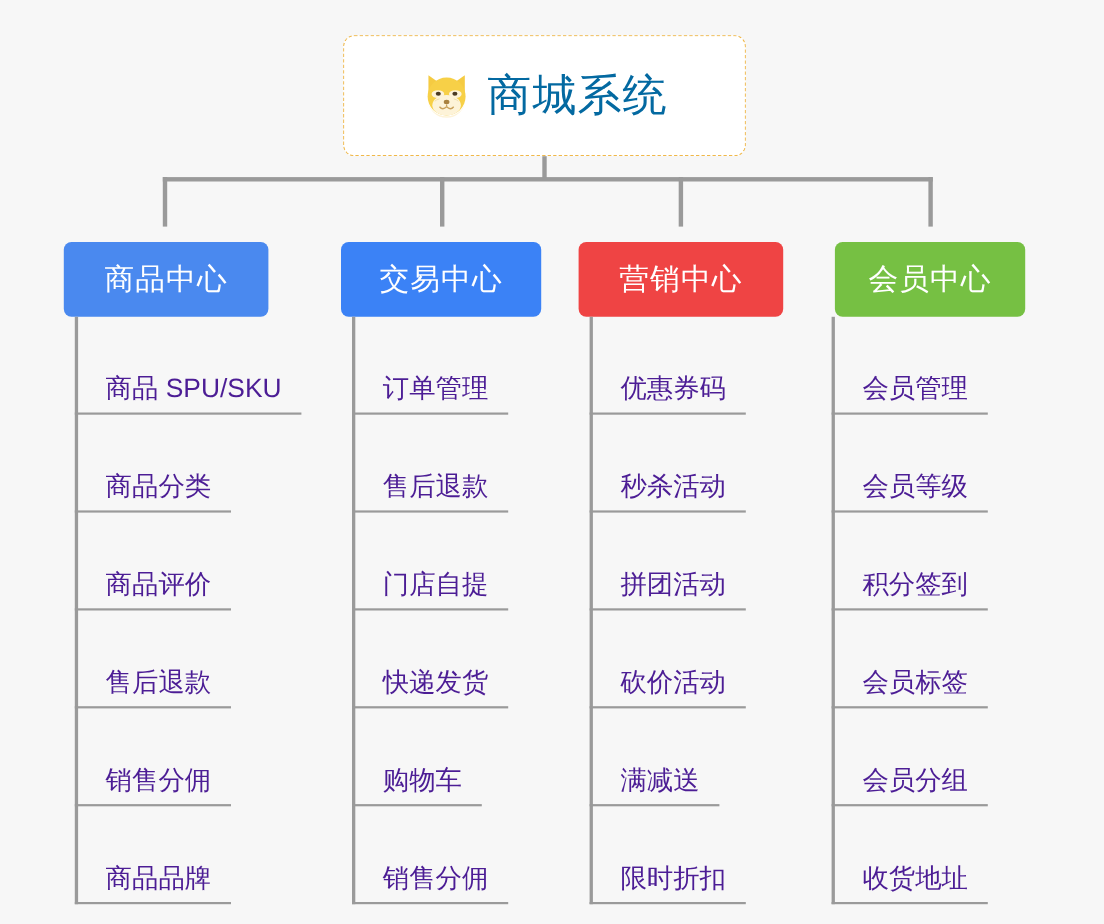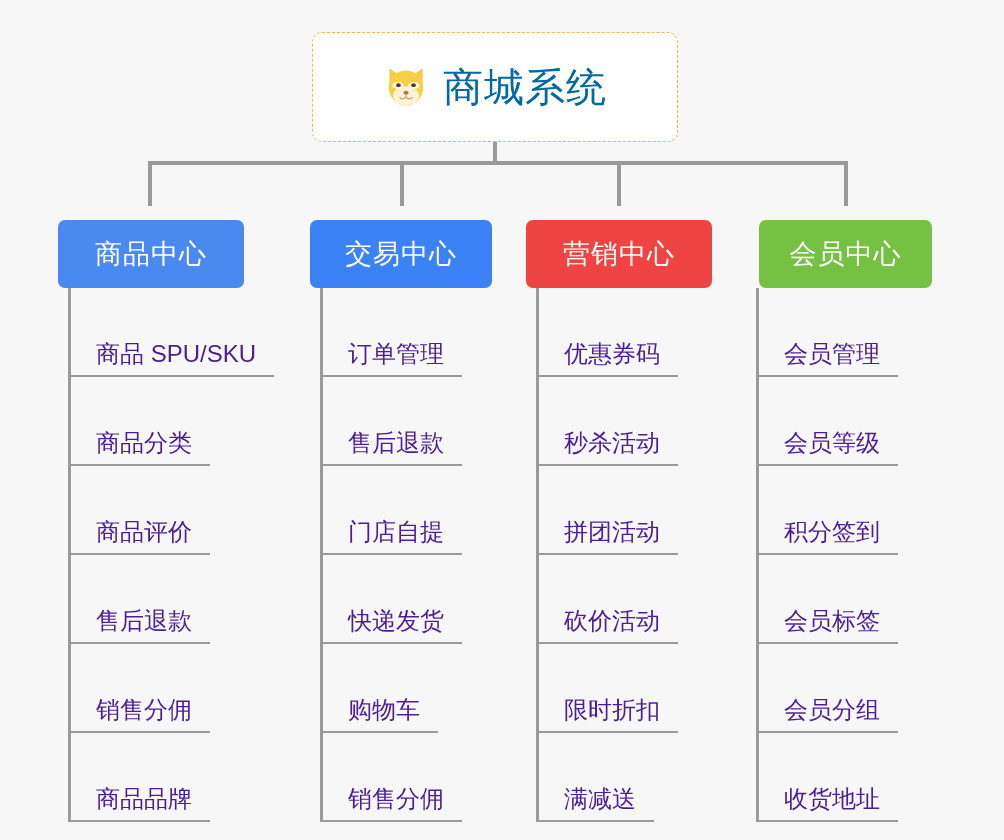--- a/index.html
+++ b/index.html
@@ -214,24 +214,24 @@
       <div class="leaf">
           <span class="leaf-inner">秒杀活动</span>
         </div>
       <div class="leaf">
           <span class="leaf-inner">拼团活动</span>
         </div>
       <div class="leaf">
           <span class="leaf-inner">砍价活动</span>
         </div>
       <div class="leaf">
+          <span class="leaf-inner">满减送</span>
+        </div>
+      <div class="leaf">
           <span class="leaf-inner">限时折扣</span>
-        </div>
-      <div class="leaf">
-          <span class="leaf-inner">满减送</span>
         </div>
     </div>
   </div>
 
   <div class="column" style="left:746px; width:186px;">
     <div class="cat-header" style="background: rgb(118, 192, 67); margin-left: 13px;">会员中心</div>
     <div class="children">
       <div class="spine" style="height:534px;"></div>
       <div class="leaf">
           <span class="leaf-inner">会员管理</span>

